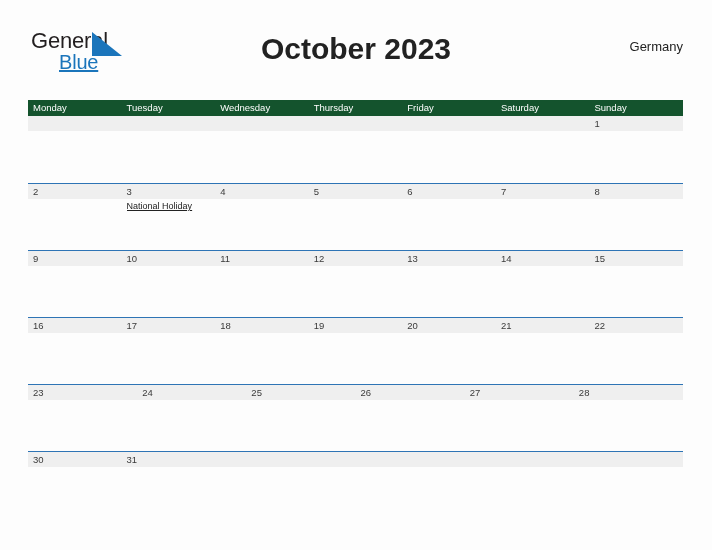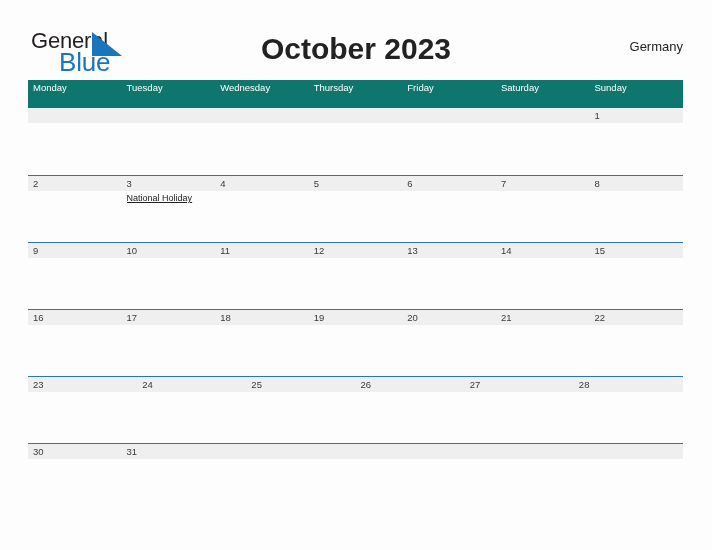--- a/index.html
+++ b/index.html
@@ -50,25 +50,26 @@
     position: absolute;
     left: 61px;
     top: 2px;
     width: 30px;
     height: 24px;
   }
   .logo-blue {
     position: absolute;
     left: 28px;
     top: 21px;
-    font-size: 26px;
+    font-size: 20px;
     line-height: 22px;
     letter-spacing: -0.2px;
     color: #1b75bb;
     font-family: "Liberation Sans", sans-serif;
+    text-decoration: underline;
   }
   .title {
     position: absolute;
     left: 0;
     top: 32px;
     width: 712px;
     text-align: center;
     font-size: 30px;
     line-height: 34px;
     color: #222222;
@@ -88,22 +89,23 @@
   
   .calendar {
     position: absolute;
     left: 28px;
     top: 80px;
     width: 655px;
   }
   .weekday-row {
     display: flex;
     width: 655px;
-    height: 28px;
-    background: #0f766e;
+    height: 16px;
+    background: #14532d;
+    margin-top: 20px;
   }
   .weekday {
     flex: 1 1 0;
     height: 16px;
     line-height: 16px;
     color: #ffffff;
     font-size: 9.5px;
     padding-left: 5px;
     box-sizing: border-box;
     overflow: hidden;

